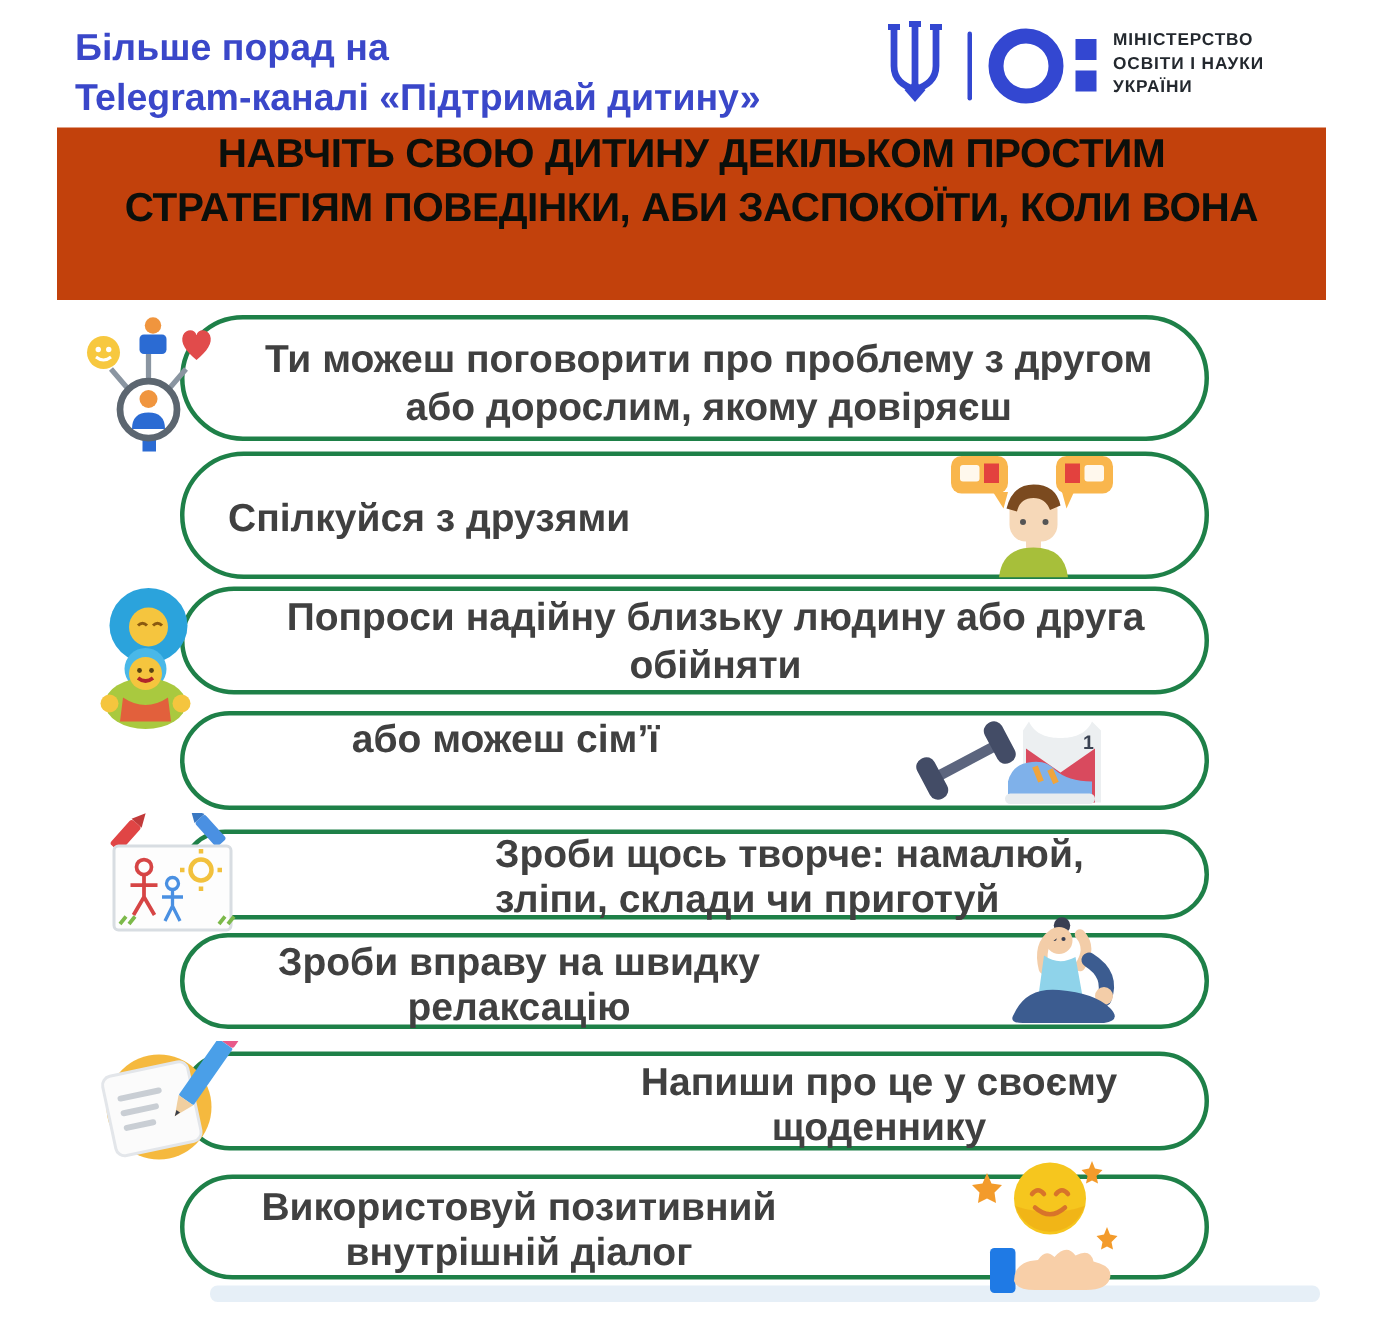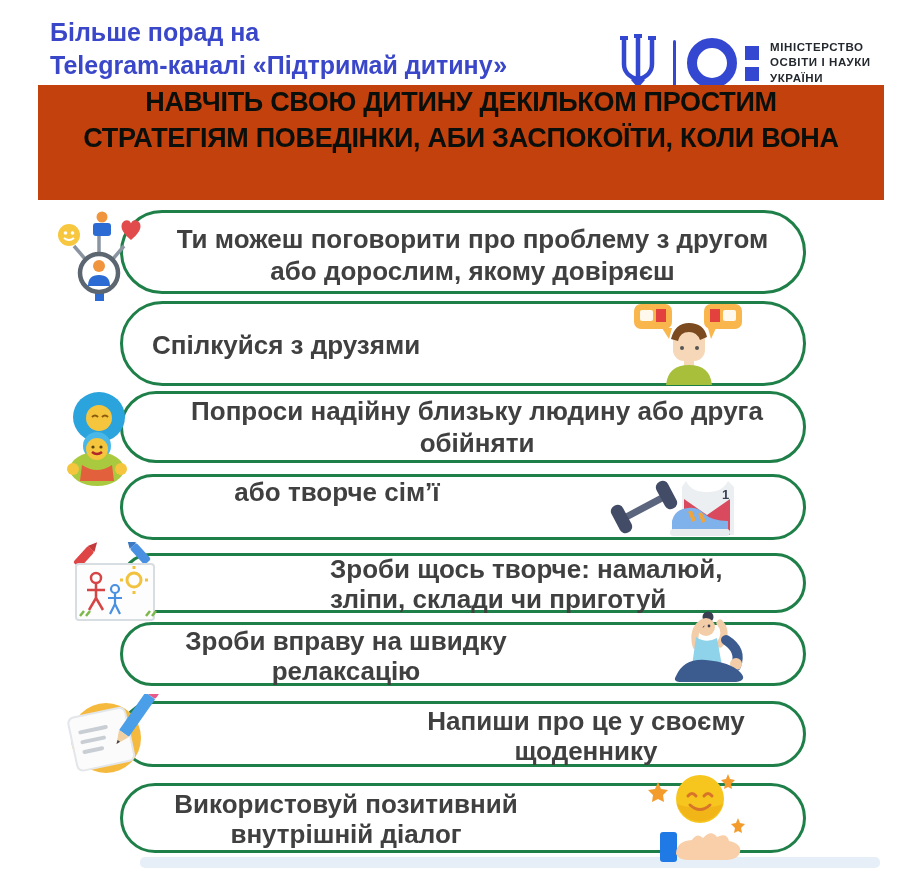--- a/index.html
+++ b/index.html
@@ -1,20 +1,20 @@
 <!DOCTYPE html>
 <html lang="uk"><head>
 <meta charset="utf-8">
 <style>
   html,body{margin:0;padding:0;background:#fff;}
   .page{position:relative;width:921px;height:891px;background:#ffffff;overflow:hidden;
         font-family:"Liberation Sans",sans-serif;}
   
   .promo{position:absolute;left:50px;top:16px;color:#3a47c9;font-size:25px;font-weight:700;line-height:1.3;}
-  .gov{position:absolute;left:614px;top:14px;display:flex;align-items:center;gap:11px;margin-top:20px;}
+  .gov{position:absolute;left:586px;top:14px;display:flex;align-items:center;gap:11px;}
   .gov-divider{width:3px;height:46px;background:#3347d1;border-radius:2px;}
   .omark{display:flex;align-items:center;gap:8px;}
   .oring{width:30px;height:30px;border:10px solid #3347d1;border-radius:50%;}
   .ocolon{display:flex;flex-direction:column;gap:7px;}
   .ocolon span{width:14px;height:14px;background:#3347d1;display:block;}
   .ministry{font-size:11.5px;font-weight:700;letter-spacing:.6px;color:#23282e;line-height:1.35;}
   
   .banner{position:absolute;left:38px;top:85px;width:846px;height:115px;background:#c2410c;
           display:flex;flex-direction:column;justify-content:flex-start;align-items:center;}
   .banner div{color:#0b0f0b;font-size:27px;font-weight:800;letter-spacing:-0.3px;line-height:1.33;text-align:center;}
@@ -77,21 +77,21 @@
     <div>або дорослим, якому довіряєш</div>
   </div>
   <div class="tip-text" style="left:152px;top:330px;width:420px;text-align:left;">
     <div>Спілкуйся з друзями</div>
   </div>
   <div class="tip-text" style="left:152px;top:396px;width:650px;text-align:center;">
     <div>Попроси надійну близьку людину або друга</div>
     <div>обійняти</div>
   </div>
   <div class="tip-text" style="left:132px;top:477px;width:410px;text-align:center;">
-    <div>або творче сім’ї</div>
+    <div>або можеш сім’ї</div>
   </div>
   <div class="tip-text" style="left:330px;top:555px;width:462px;text-align:left;line-height:1.14;">
     <div>Зроби щось творче: намалюй,</div>
     <div>зліпи, склади чи приготуй</div>
   </div>
   <div class="tip-text" style="left:128px;top:626px;width:436px;text-align:center;line-height:1.17;">
     <div>Зроби вправу на швидку</div>
     <div>релаксацію</div>
   </div>
   <div class="tip-text" style="left:382px;top:706px;width:408px;text-align:center;line-height:1.17;">

